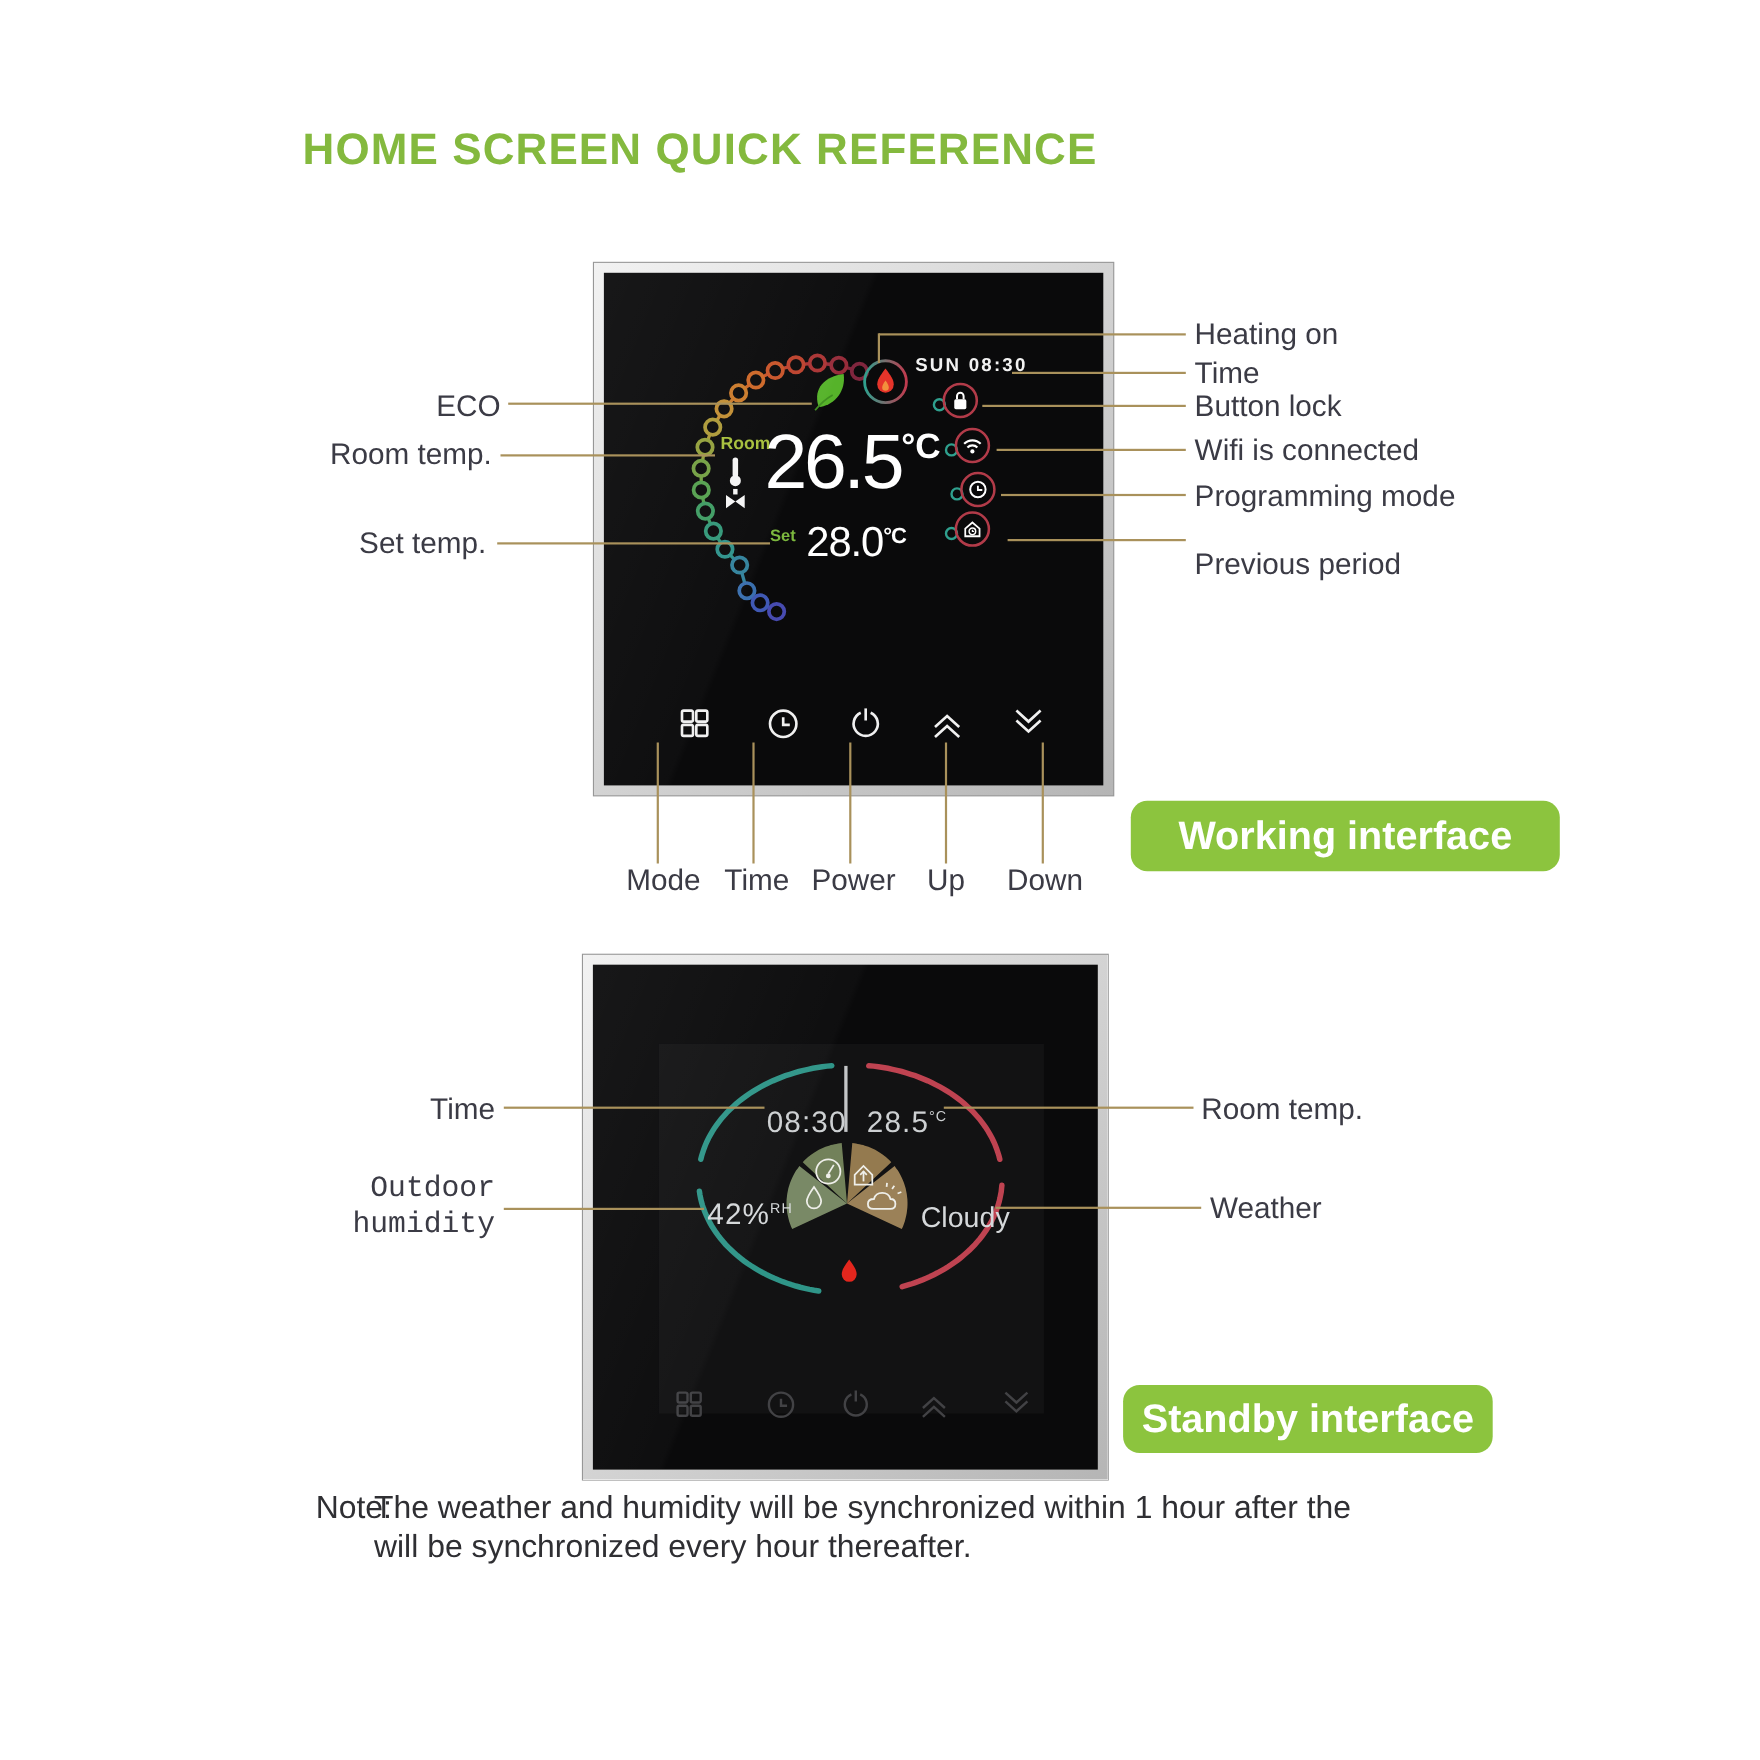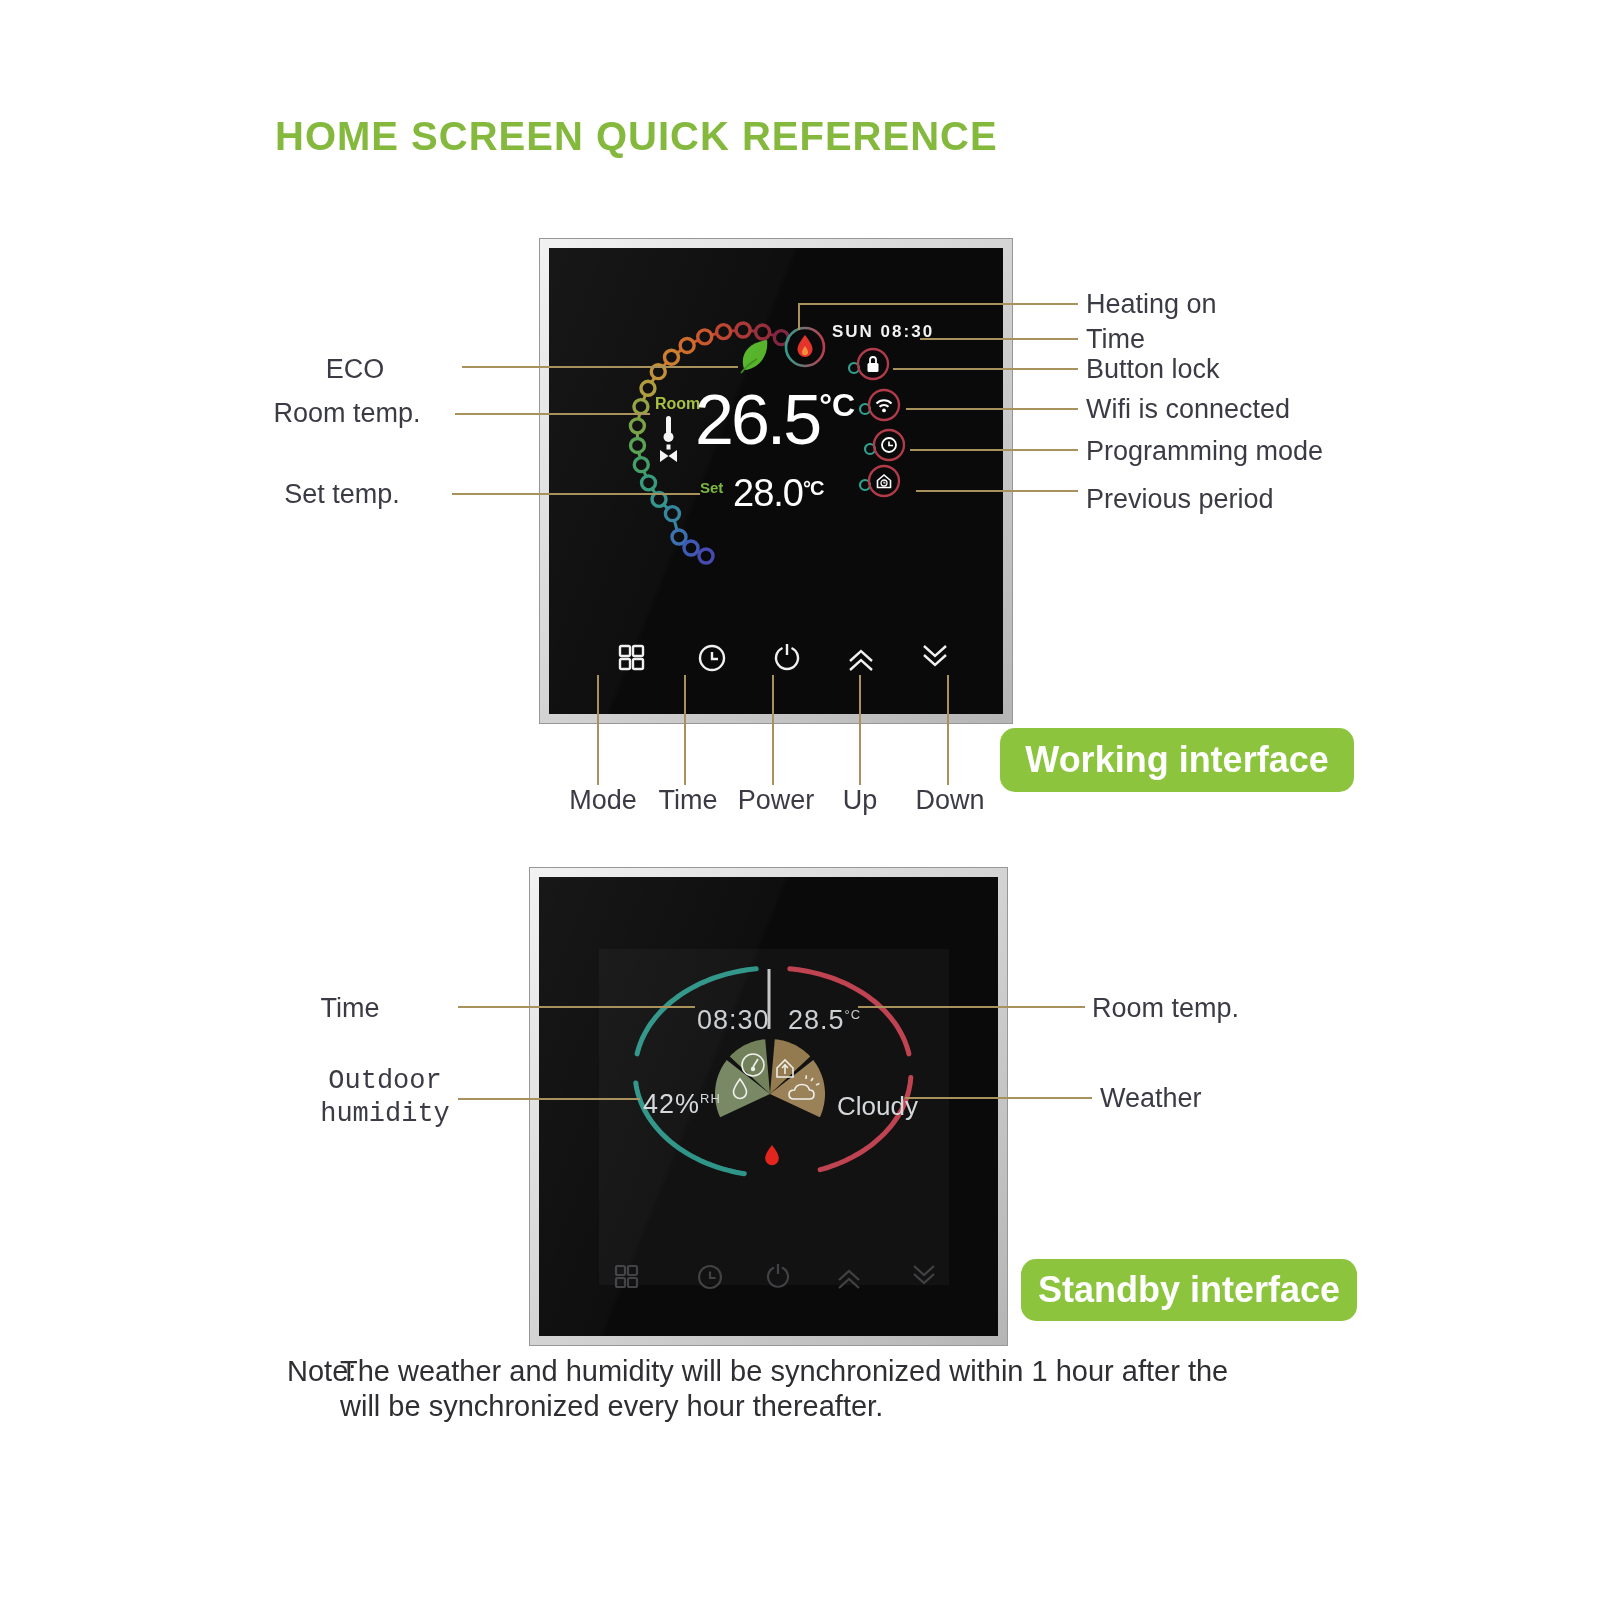--- a/index.html
+++ b/index.html
@@ -1,21 +1,21 @@
 <!DOCTYPE html>
 <html><head>
 <meta charset="utf-8">
 <style>
   html,body{margin:0;padding:0;background:#ffffff;}
   #canvas{position:relative;width:1600px;height:1600px;background:#ffffff;overflow:hidden;
           font-family:"Liberation Sans",sans-serif;margin-top:17px;}
   
   .title{position:absolute;left:275px;top:97px;font-size:40px;font-weight:bold;color:#84b93e;letter-spacing:1px;}
   .lbl{position:absolute;font-size:27px;color:#3b3b45;}
-  .r{text-align:center;}
+  .r{text-align:right;}
   .badge{position:absolute;background:#8cc43e;color:#ffffff;font-weight:bold;font-size:36px;
          border-radius:15px;display:flex;align-items:center;justify-content:center;}
   
   .cl{position:absolute;background:#a9915b;}
   .h2{height:2px;}
   .w2{width:2px;}
   
   .device{position:absolute;background:linear-gradient(135deg,#f2f2f2,#b5b5b5);
           padding:9px;box-shadow:0 0 0 1px #979797;}
   .screen{position:relative;background:#0a0a0b;width:100%;height:100%;overflow:hidden;}
@@ -173,21 +173,21 @@
 
   <div class="lbl r" style="left:255px;top:337px;width:200px;">ECO</div>
   <div class="lbl r" style="left:247px;top:381px;width:200px;">Room temp.</div>
   <div class="lbl r" style="left:242px;top:462px;width:200px;">Set temp.</div>
 
   <div class="lbl" style="left:1086px;top:272px;">Heating on</div>
   <div class="lbl" style="left:1086px;top:307px;">Time</div>
   <div class="lbl" style="left:1086px;top:337px;">Button lock</div>
   <div class="lbl" style="left:1086px;top:377px;">Wifi is connected</div>
   <div class="lbl" style="left:1086px;top:419px;">Programming mode</div>
-  <div class="lbl" style="left:1086px;top:467px;">Previous period</div>
+  <div class="lbl" style="left:1086px;top:481px;">Previous period</div>
 
   <div class="lbl" style="left:543px;top:768px;width:120px;text-align:center;">Mode</div>
   <div class="lbl" style="left:628px;top:768px;width:120px;text-align:center;">Time</div>
   <div class="lbl" style="left:716px;top:768px;width:120px;text-align:center;">Power</div>
   <div class="lbl" style="left:800px;top:768px;width:120px;text-align:center;">Up</div>
   <div class="lbl" style="left:890px;top:768px;width:120px;text-align:center;">Down</div>
 
   <div class="cl h2" style="left:462px;top:349px;width:276px;"></div>
   <div class="cl h2" style="left:455px;top:396px;width:195px;"></div>
   <div class="cl h2" style="left:452px;top:476px;width:248px;"></div>
@@ -197,21 +197,21 @@
   <div class="cl h2" style="left:893px;top:351px;width:185px;"></div>
   <div class="cl h2" style="left:906px;top:391px;width:172px;"></div>
   <div class="cl h2" style="left:910px;top:432px;width:168px;"></div>
   <div class="cl h2" style="left:916px;top:473px;width:162px;"></div>
   <div class="cl w2" style="left:597px;top:658px;height:110px;"></div>
   <div class="cl w2" style="left:684px;top:658px;height:110px;"></div>
   <div class="cl w2" style="left:772px;top:658px;height:110px;"></div>
   <div class="cl w2" style="left:859px;top:658px;height:110px;"></div>
   <div class="cl w2" style="left:947px;top:658px;height:110px;"></div>
 
-  <div class="badge" style="left:1000px;top:711px;width:354px;height:64px;">Working interface</div>
+  <div class="badge" style="left:1028px;top:711px;width:390px;height:64px;">Working interface</div>
 
   <div class="device" style="left:530px;top:851px;width:459px;height:459px;">
     <div class="screen">
       <div class="s-abs" style="left:60px;top:72px;width:350px;height:336px;background:#121213;"></div>
       <svg width="459" height="459" viewBox="0 0 459 459" style="position:absolute;left:0;top:0;">
         <g id="standby-arcs">
             <path d="M217.2,91.8 L212.8,92.2 L208.5,92.8 L204.2,93.5 L199.9,94.2 L195.7,95.1 L191.5,96.1 L187.3,97.1 L183.2,98.3 L179.1,99.6 L175.1,100.9 L171.2,102.4 L167.3,104.0 L163.5,105.6 L159.8,107.3 L156.1,109.2 L152.5,111.1 L149.0,113.1 L145.6,115.2 L142.2,117.3 L139.0,119.6 L135.9,121.9 L132.8,124.3 L129.9,126.7 L127.1,129.3 L124.3,131.9 L121.7,134.5 L119.2,137.3 L116.8,140.0 L114.6,142.9 L112.4,145.8 L110.4,148.7 L108.5,151.7 L106.8,154.7 L105.1,157.8 L103.6,160.9 L102.2,164.1 L101.0,167.3 L99.9,170.5 L98.9,173.7 L98.1,176.9 " stroke="#2f9588" stroke-width="5" fill="none" stroke-linecap="round"></path>
             <path d="M96.8,205.9 L97.3,209.1 L97.9,212.3 L98.7,215.6 L99.6,218.7 L100.7,221.9 L101.9,225.1 L103.2,228.2 L104.7,231.3 L106.2,234.3 L107.9,237.3 L109.8,240.3 L111.7,243.2 L113.8,246.1 L116.0,248.9 L118.3,251.6 L120.7,254.4 L123.2,257.0 L125.9,259.6 L128.6,262.1 L131.4,264.6 L134.4,267.0 L137.4,269.3 L140.6,271.6 L143.8,273.7 L147.2,275.8 L150.6,277.8 L154.1,279.8 L157.6,281.6 L161.3,283.4 L165.0,285.1 L168.8,286.7 L172.6,288.2 L176.6,289.6 L180.5,290.9 L184.5,292.1 L188.6,293.2 L192.7,294.2 L196.9,295.2 L201.1,296.0 L205.3,296.7 " stroke="#2f9588" stroke-width="5" fill="none" stroke-linecap="round"></path>
             <path d="M369.9,176.9 L369.1,173.7 L368.1,170.5 L367.0,167.3 L365.8,164.1 L364.4,160.9 L362.9,157.8 L361.2,154.7 L359.5,151.7 L357.6,148.7 L355.6,145.8 L353.4,142.9 L351.2,140.0 L348.8,137.3 L346.3,134.5 L343.7,131.9 L340.9,129.3 L338.1,126.7 L335.2,124.3 L332.1,121.9 L329.0,119.6 L325.8,117.3 L322.4,115.2 L319.0,113.1 L315.5,111.1 L311.9,109.2 L308.2,107.3 L304.5,105.6 L300.7,104.0 L296.8,102.4 L292.9,100.9 L288.9,99.6 L284.8,98.3 L280.7,97.1 L276.5,96.1 L272.3,95.1 L268.1,94.2 L263.8,93.5 L259.5,92.8 L255.2,92.2 L250.8,91.8 " stroke="#bf4351" stroke-width="5" fill="none" stroke-linecap="round"></path>
             <path d="M281.2,292.7 L285.0,291.6 L288.7,290.5 L292.4,289.2 L296.0,287.9 L299.6,286.5 L303.1,285.0 L306.6,283.5 L310.0,281.8 L313.3,280.1 L316.6,278.3 L319.8,276.5 L322.9,274.6 L325.9,272.6 L328.9,270.5 L331.8,268.4 L334.6,266.2 L337.3,263.9 L339.9,261.6 L342.5,259.3 L344.9,256.9 L347.3,254.4 L349.5,251.9 L351.7,249.3 L353.8,246.7 L355.7,244.0 L357.6,241.3 L359.3,238.6 L360.9,235.8 L362.5,233.0 L363.9,230.1 L365.2,227.3 L366.4,224.4 L367.5,221.4 L368.4,218.5 L369.3,215.5 L370.0,212.5 L370.6,209.5 L371.2,206.5 L371.5,203.5 L371.8,200.4 " stroke="#bf4351" stroke-width="5" fill="none" stroke-linecap="round"></path>

